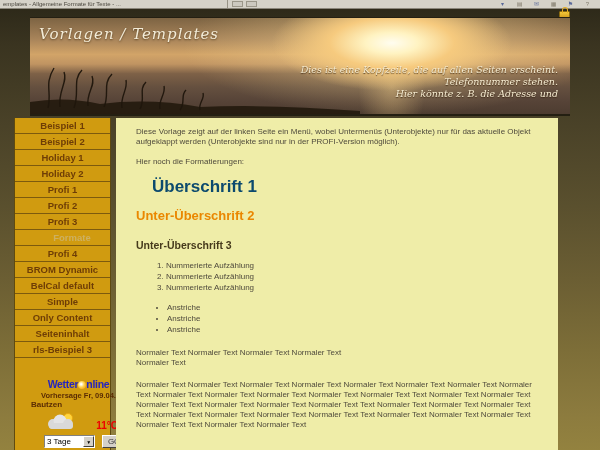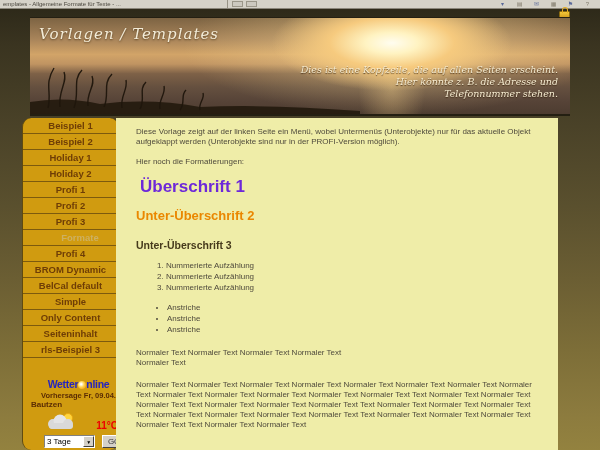--- a/index.html
+++ b/index.html
@@ -33,21 +33,21 @@
       radial-gradient(ellipse 42px 70px at 67% 72%, rgba(255,216,140,0.38) 0%, rgba(255,216,140,0) 80%),
       linear-gradient(180deg,#7d6443 0%,#a8845a 22%,#d2a468 38%,#c09462 48%,#7e6147 58%,#65503f 72%,#574438 86%,#4d3c30 100%);
     border-top:1px solid #241f12;border-bottom:2px solid #241f12;box-sizing:border-box;
   }
   .header-title{position:absolute;left:9px;top:7px;font-family:"DejaVu Serif",serif;font-style:italic;font-size:15px;letter-spacing:1px;color:#f3ecd8;text-shadow:0 1px 2px rgba(60,40,10,0.65);}
   .header-tagline{position:absolute;right:12px;top:46px;text-align:right;font-family:"DejaVu Serif",serif;font-style:italic;font-size:9.5px;line-height:12px;color:#f7edd2;text-shadow:0 1px 1px rgba(50,30,10,0.75);}
   .header-tagline span{display:block;}
   .grass{position:absolute;left:0;bottom:0;}
 
   
-  .sidebar{position:absolute;left:22px;top:118px;width:97px;height:332px;background:#d09b10;border-left:1px solid #5f4a10;border-right:1px solid #5f4a10;box-sizing:border-box;border-radius:9px;}
+  .sidebar{position:absolute;left:14px;top:118px;width:97px;height:332px;background:#d09b10;border-left:1px solid #5f4a10;border-right:1px solid #5f4a10;box-sizing:border-box;}
   .menu-item{height:15px;line-height:15px;border-bottom:1px solid #7c5a0e;text-align:center;font-size:9.5px;font-weight:bold;color:#6e3d06;cursor:pointer;}
   .menu-item.selected{color:#cdb061;padding-left:19px;}
 
   
   .weather{position:absolute;left:31px;top:378px;width:95px;}
   .w-logo{text-align:center;font-size:10.5px;font-weight:bold;color:#2424c0;letter-spacing:-0.3px;}
   .w-sun{display:inline-block;width:8px;height:8px;border-radius:50%;background:radial-gradient(circle at 40% 40%,#ffffff 8%,#ffd24a 45%,#f08a00 100%);vertical-align:-1px;}
   .w-forecast{text-align:center;font-size:7.5px;font-weight:bold;color:#5a2c04;margin-top:1px;}
   .w-city{text-align:left;font-size:8px;font-weight:bold;color:#5a2c04;}
   .w-row{display:flex;align-items:flex-end;justify-content:space-between;padding:2px 8px 0 12px;}
@@ -55,21 +55,21 @@
   .w-controls{display:flex;gap:7px;padding:4px 0 8px 13px;}
   .w-select{display:flex;width:54px;height:13px;background:#fff;border:1px solid;border-color:#808080 #fff #fff #808080;box-sizing:border-box;cursor:pointer;}
   .w-select-text{flex:1;font-size:8px;line-height:11px;padding-left:2px;color:#000;white-space:nowrap;overflow:hidden;}
   .w-select-arrow{width:11px;background:#d4d0c8;border:1px solid;border-color:#fff #404040 #404040 #fff;font-size:5px;line-height:10px;text-align:center;color:#000;box-sizing:border-box;}
   .w-go{width:25px;height:13px;background:#d4d0c8;border:1px solid;border-color:#fff #404040 #404040 #fff;font-size:8px;line-height:11px;text-align:center;color:#333;box-sizing:border-box;cursor:pointer;}
 
   
   .content{position:absolute;left:116px;top:118px;width:442px;height:332px;background:#efeda8;padding:9px 20px;box-sizing:border-box;color:#4f4a3c;font-size:8px;line-height:10px;overflow:hidden;}
   .content p{margin:0 0 10px 0;}
   .content .short-text{white-space:pre-line;margin-bottom:12px;}
-  .content h1{font-size:17px;line-height:19px;color:#6d28d9;margin:7px 0 12px 4px;font-weight:bold;}
+  .content h1{font-size:17px;line-height:19px;color:#0c4a6e;margin:7px 0 12px 16px;font-weight:bold;}
   .content h2{font-size:13px;line-height:15px;color:#ea8700;margin:0 0 16px 0;font-weight:bold;}
   .content h3{font-size:10.5px;line-height:12px;color:#463a1c;margin:0 0 10px 0;font-weight:bold;}
   .content ol{margin:0 0 10px 0;padding-left:30px;}
   .content ul{margin:0 0 13px 0;padding-left:31px;}
   .content li{margin:0 0 1px 0;}
 </style>
 </head>
 <body>
 
 <div class="viewport">
@@ -89,22 +89,22 @@
         <span class="bicon">?</span>
       </div>
   </div>
 
   <div class="padlock"></div>
 
   <div class="header">
     <div class="header-title">Vorlagen / Templates</div>
     <div class="header-tagline">
         <span>Dies ist eine Kopfzeile, die auf allen Seiten erscheint.</span>
+        <span>Telefonnummer stehen.</span>
         <span>Hier könnte z. B. die Adresse und</span>
-        <span>Telefonnummer stehen.</span>
       </div>
     <svg class="grass" width="330" height="52" viewBox="0 0 330 52">
       <path d="M0,52 L0,40 Q35,34 70,42 Q120,36 170,45 Q240,42 330,49 L330,52 Z" fill="#241a0e" opacity="0.92"></path>
       <g stroke="#1f160c" stroke-width="1.4" fill="none" opacity="0.95">
         <path d="M18,46 C22,30 14,22 24,6"></path>
         <path d="M30,45 C28,28 38,20 34,10"></path>
         <path d="M44,46 C50,30 42,18 52,8"></path>
         <path d="M58,44 C56,30 66,24 62,14"></path>
         <path d="M74,45 C80,32 72,22 82,12"></path>
         <path d="M92,46 C90,34 98,28 96,18"></path>

